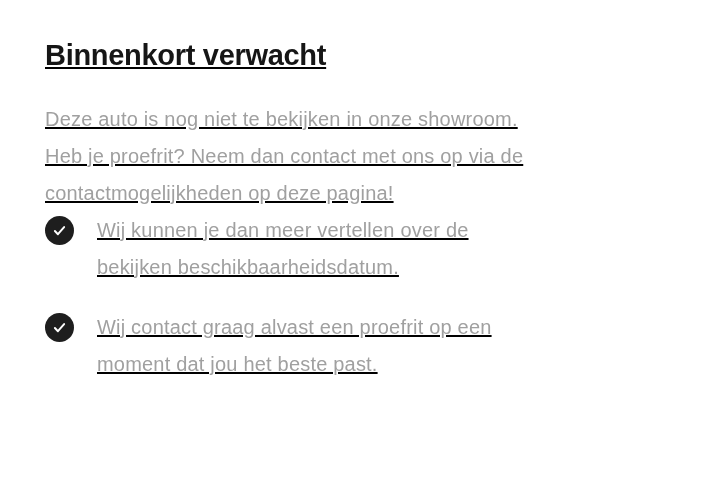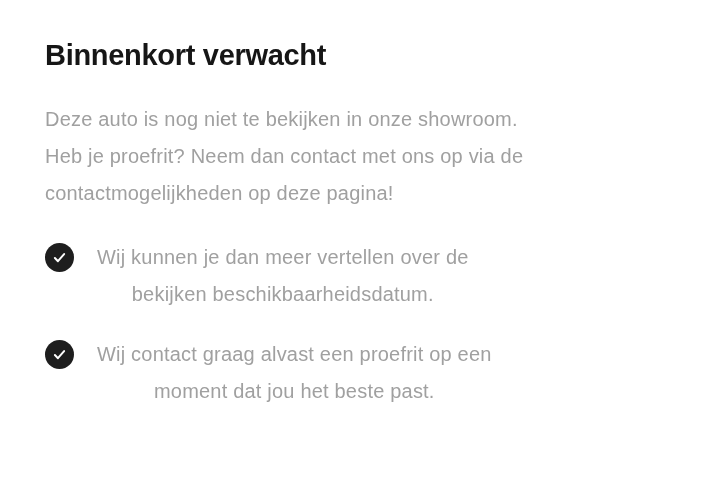--- a/index.html
+++ b/index.html
@@ -8,35 +8,35 @@
     height: 480px;
     background: #ffffff;
     font-family: "Liberation Sans", "DejaVu Sans", sans-serif;
     overflow: hidden;
   }
   .page {
     width: 720px;
     height: 480px;
     background: #ffffff;
     padding: 40px 45px 11px 45px;
+    text-decoration: underline;
   }
   .heading {
     font-size: 29px;
     font-weight: 700;
     color: #161616;
     letter-spacing: -0.3px;
     line-height: 1.1;
     margin-bottom: 29px;
   }
   .intro {
     color: #a0a0a0;
     font-size: 20px;
     line-height: 37px;
     letter-spacing: 0.2px;
-    margin-bottom: 27px;
   }
   .intro-line { display: block; }
   .checklist {
     list-style: none;
   }
   .check-item {
     display: flex;
     align-items: flex-start;
     margin-bottom: 23px;
   }
@@ -52,21 +52,21 @@
     margin-top: 4px;
     margin-right: 23px;
   }
   .check-circle svg { display: block; }
   .check-text {
     color: #a0a0a0;
     font-size: 20px;
     line-height: 37px;
     letter-spacing: 0.2px;
   }
-  .check-line { display: block; text-align: center; }
+  .check-line { display: block; }
 </style>
 </head>
 <body>
 
 <div class="page">
 
   <h1 class="heading">Binnenkort verwacht</h1>
 
   <p class="intro">
     <span class="intro-line">Deze auto is nog niet te bekijken in onze showroom.</span>

